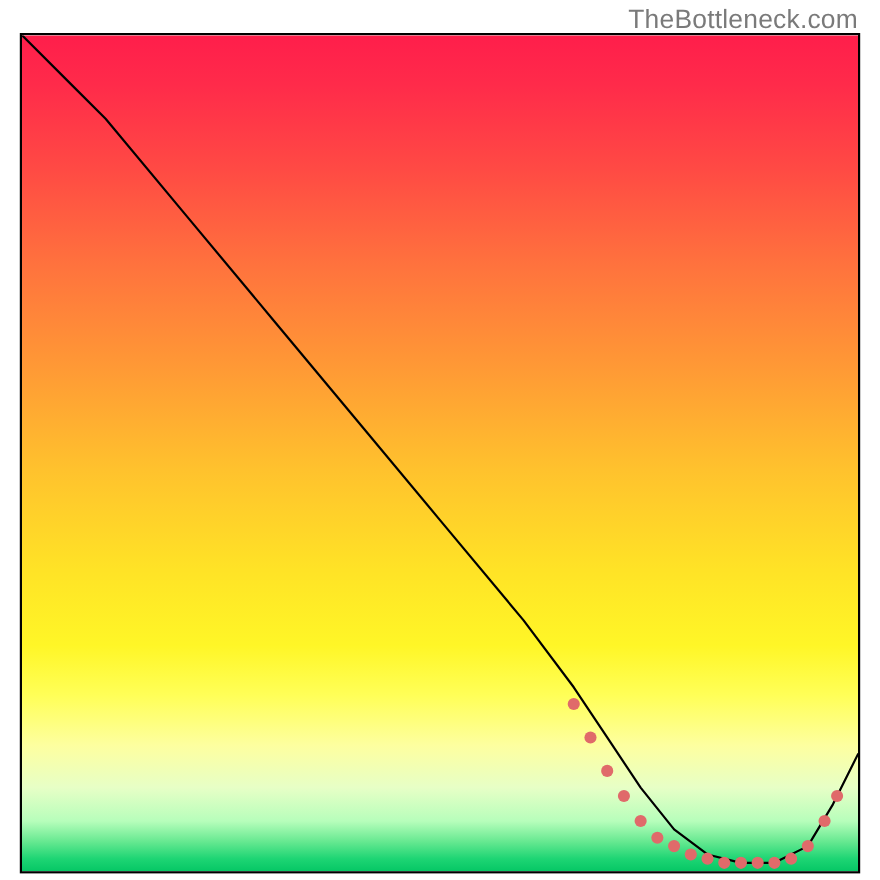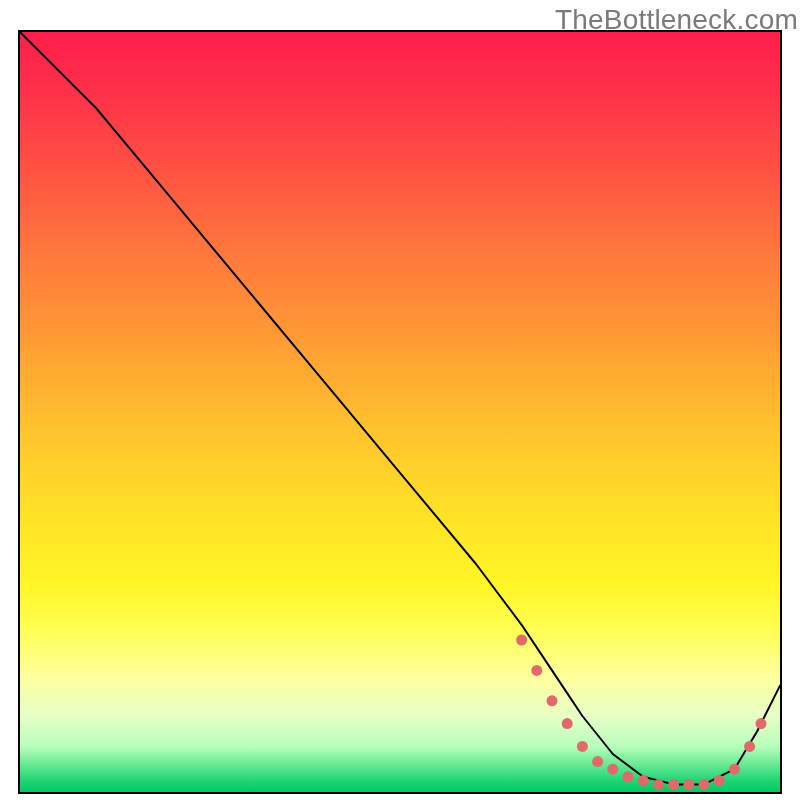--- a/index.html
+++ b/index.html
@@ -12,22 +12,22 @@
     overflow: hidden;
   }
   .stage {
     position: relative;
     width: 800px;
     height: 800px;
   }
   .watermark {
     position: absolute;
     top: 4px;
-    right: 2px;
-    font-size: 28px;
+    right: 20px;
+    font-size: 24px;
     color: #7a7a7a;
     font-weight: 500;
     letter-spacing: 0.2px;
     z-index: 5;
   }
   .plot-box {
     position: absolute;
     left: 18px;
     top: 30px;
     width: 764px;

